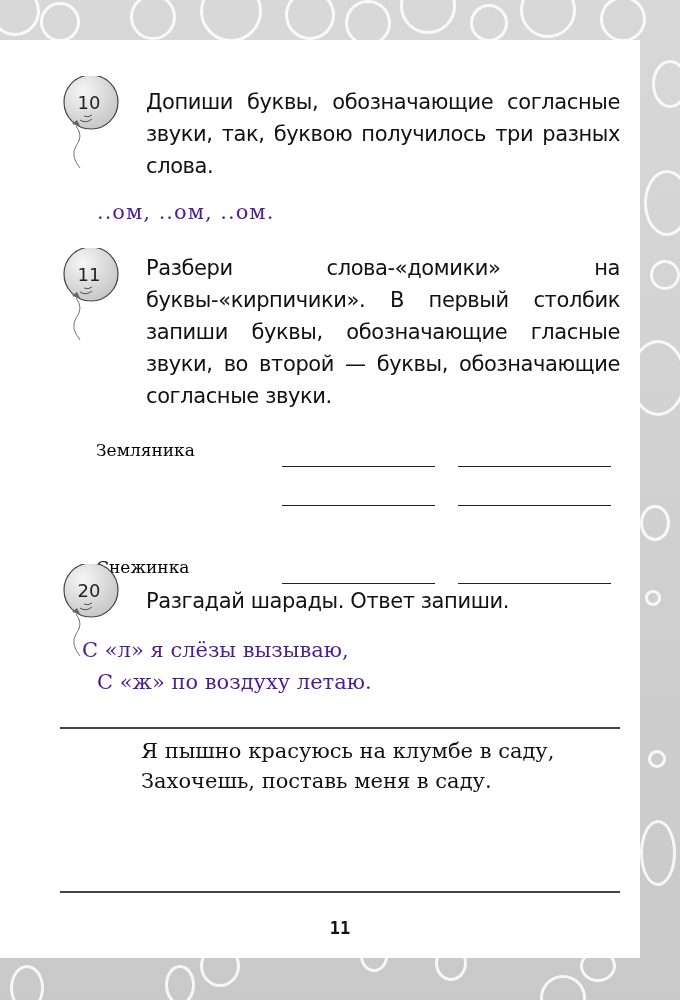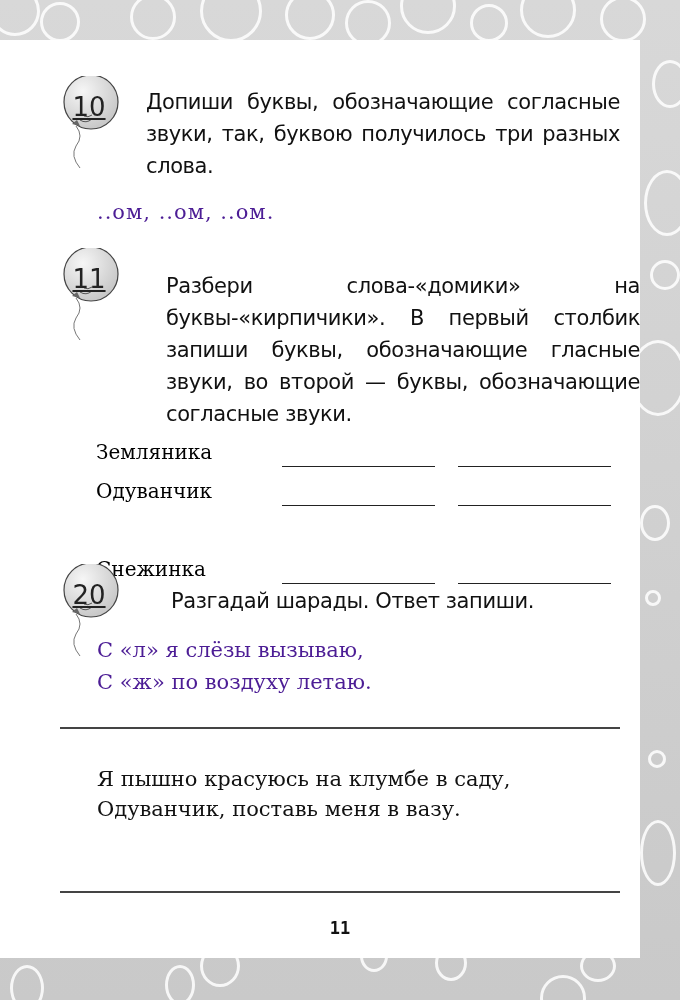--- a/index.html
+++ b/index.html
@@ -1,25 +1,25 @@
 <!DOCTYPE html>
 <html><head>
 <meta charset="utf-8">
 <style>
   html, body { margin:0; padding:0; }
   body { width:680px; height:1000px; position:relative; overflow:hidden; background:#cfcfcf; font-family:"DejaVu Sans", sans-serif; }
   .bg { position:absolute; inset:0; background:linear-gradient(#d8d8d8, #c9c9c9); }
   .bubble { position:absolute; border-radius:50%; border:3px solid rgba(255,255,255,0.85); }
   .page { position:absolute; left:0; top:40px; width:640px; height:918px; background:#fff; }
   .balloon { position:absolute; width:62px; height:95px; }
-  .balloon .num { position:absolute; left:0; top:16px; width:58px; text-align:center; font-family:"DejaVu Sans", sans-serif; font-size:26px; color:#222;text-decoration:underline; }
+  .balloon .num { position:absolute; left:0; top:16px; width:58px; text-align:center; font-family:"DejaVu Sans", sans-serif; font-size:18px; color:#222; }
   .instr { position:absolute; left:146px; width:474px; font-family:"DejaVu Sans", sans-serif; font-size:21px; line-height:32px; color:#111; letter-spacing:-0.4px; text-align:justify; }
   .serif { font-family:"DejaVu Serif", serif; font-size:21px; color:#4c1d95; position:absolute; }
   .row { position:absolute; left:96px; height:38px; width:530px; }
-  .row .word { position:absolute; left:0; top:0; font-family:"DejaVu Serif", serif; font-size:20px; }
+  .row .word { position:absolute; left:0; top:0; font-family:"DejaVu Serif", serif; font-size:17px; }
   .line1, .line2 { position:absolute; top:26px; height:0; border-top:1.5px solid #222; width:153px; }
   .line1 { left:186px; } .line2 { left:362px; }
   .hr { position:absolute; left:60px; width:560px; height:0; border-top:2px solid #444; }
   .poem { position:absolute; left:97px; font-family:"DejaVu Serif", serif; font-size:21px; line-height:30px; color:#111; }
   .pagenum { position:absolute; left:0; width:680px; top:918px; text-align:center; font-family:"DejaVu Sans Mono", monospace; font-weight:bold; font-size:17px; color:#111; }
 </style>
 </head>
 <body>
 
 <div class="bg">
@@ -78,29 +78,28 @@
           <stop offset="1" stop-color="#c9c9c9"></stop>
         </radialGradient>
       </defs>
     <ellipse cx="31" cy="26" rx="27" ry="27" fill="url(#bg2)" stroke="#444" stroke-width="1.2"></ellipse>
     <path d="M20 44 q6 4 12 -1 M24 40 q4 2 8 -1" stroke="#555" fill="none" stroke-width="1"></path>
     <path d="M12 48 l5 -4 l3 6 z" fill="#666"></path>
     <path d="M16 50 q8 10 0 20 q-6 10 4 22" stroke="#777" fill="none" stroke-width="1"></path>
   </svg>
   <div class="num">11</div>
 </div>
-<div class="instr" style="top:270px;margin-left:20px;">Разбери слова-«домики» на буквы-«кирпичики». В первый столбик запиши буквы, обозначающие гласные звуки, во второй — буквы, обозначающие согласные звуки.</div>
+<div class="instr" style="top:252px;">Разбери слова-«домики» на буквы-«кирпичики». В первый столбик запиши буквы, обозначающие гласные звуки, во второй — буквы, обозначающие согласные звуки.</div>
 
 <div class="row" style="top:440px;">
   <span class="word">Земляника</span>
   <span class="line1"></span>
   <span class="line2"></span>
 </div>
 <div class="row" style="top:479px;">
-  <span class="word">Одуванчик</span>
   <span class="line1"></span>
   <span class="line2"></span>
 </div>
 <div class="row" style="top:517px;margin-top:40px;">
   <span class="word">Снежинка</span>
   <span class="line1"></span>
   <span class="line2"></span>
 </div>
 
 <div class="balloon" style="left:60px;top:564px;">
@@ -111,26 +110,26 @@
           <stop offset="1" stop-color="#c9c9c9"></stop>
         </radialGradient>
       </defs>
     <ellipse cx="31" cy="26" rx="27" ry="27" fill="url(#bg3)" stroke="#444" stroke-width="1.2"></ellipse>
     <path d="M20 44 q6 4 12 -1 M24 40 q4 2 8 -1" stroke="#555" fill="none" stroke-width="1"></path>
     <path d="M12 48 l5 -4 l3 6 z" fill="#666"></path>
     <path d="M16 50 q8 10 0 20 q-6 10 4 22" stroke="#777" fill="none" stroke-width="1"></path>
   </svg>
   <div class="num">20</div>
 </div>
-<div class="instr" style="top:585px;margin-left:25px;">Разгадай шарады. Ответ запиши.</div>
-<div class="serif" style="left:97px;top:638px;text-align:right;">С «л» я слёзы вызываю,</div>
+<div class="instr" style="top:585px;">Разгадай шарады. Ответ запиши.</div>
+<div class="serif" style="left:82px;top:638px;text-align:right;">С «л» я слёзы вызываю,</div>
 <div class="serif" style="left:97px;top:670px;">С «ж» по воздуху летаю.</div>
 
 <div class="hr" style="top:727px;"></div>
 
-<div class="poem" style="top:764px;">
+<div class="poem" style="top:736px;margin-left:44px;">
   <div>Я пышно красуюсь на клумбе в саду,</div>
-  <div>Одуванчик, поставь меня в вазу.</div>
+  <div>Захочешь, поставь меня в саду.</div>
 </div>
 
 <div class="hr" style="top:891px;"></div>
 
 <div class="pagenum">11</div>
 
 </body></html>

